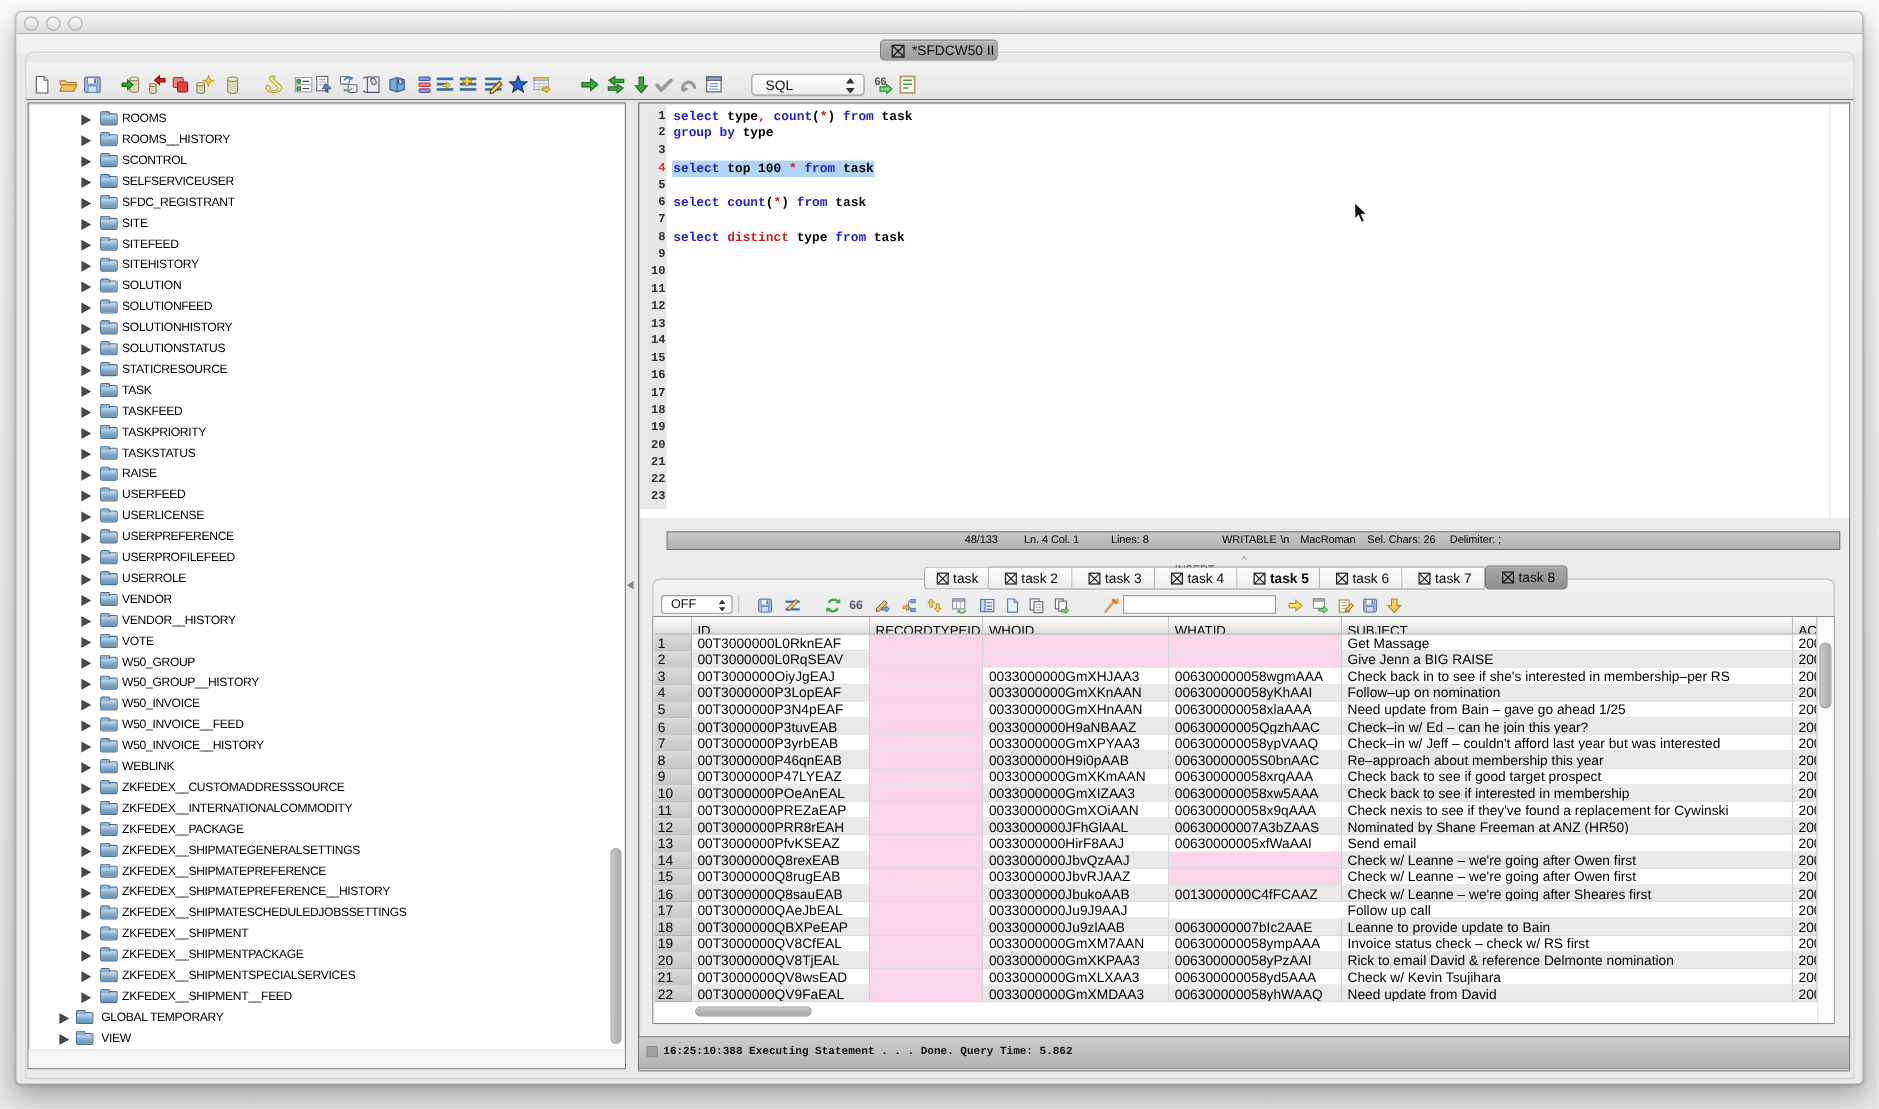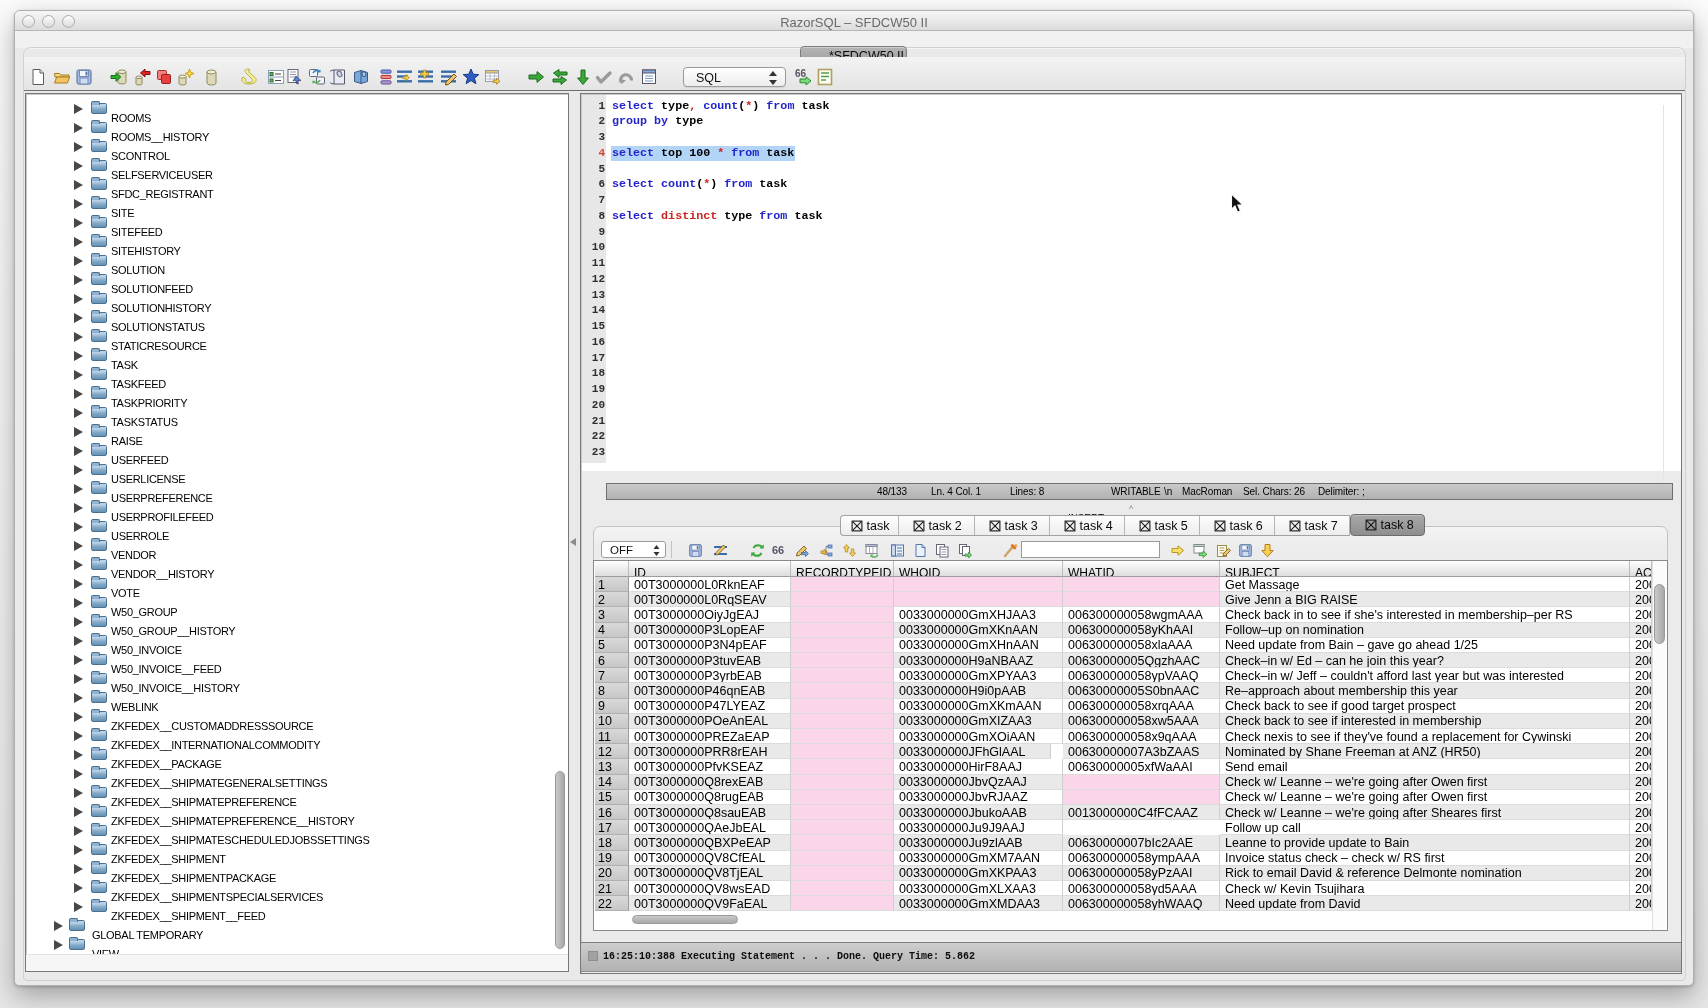--- a/index.html
+++ b/index.html
@@ -1,17 +1,17 @@
 <!DOCTYPE html>
 <html><head><meta charset="utf-8"><title>RazorSQL - SFDCW50 II</title>
 <style>
 *{margin:0;padding:0;box-sizing:border-box;}
 html,body{width:1708px;height:1008px;overflow:hidden;}
 body{font-family:"Liberation Sans",sans-serif;background:linear-gradient(#fbfbfb,#e6e6e6);position:relative;}
-.abs{position:absolute;margin-top:10px;}
+.abs{position:absolute;}
 .window{position:absolute;left:14px;top:10px;width:1680px;height:976px;background:#e9e9e9;
  border:1px solid #b0b0b0;border-radius:6px 6px 5px 5px;box-shadow:0 10px 26px rgba(0,0,0,.30),0 1px 3px rgba(0,0,0,.2);}
 .titlebar{position:absolute;left:15px;top:11px;width:1678px;height:20px;border-radius:5px 5px 0 0;
  background:linear-gradient(#f6f6f6,#dcdcdc);border-bottom:1px solid #b6b6b6;}
 .tl{position:absolute;top:3.5px;width:13px;height:13px;border-radius:50%;
  background:linear-gradient(#fdfdfd,#dadada);border:1px solid #ababab;}
 .title{position:absolute;top:4px;left:0;width:100%;text-align:center;font-size:13px;color:#6a6a6a;}
 .tabstrip{position:absolute;left:15px;top:31px;width:1678px;height:17px;background:#f1f1f1;}
 .contentpane{position:absolute;left:23px;top:47px;width:1663px;height:934px;background:#e9e9e9;border:1px solid #d0d0d0;border-radius:8px 8px 4px 4px;box-shadow:inset 0 1px 0 #f4f4f4;}
 .doctab{position:absolute;left:800px;top:36px;width:107px;height:19px;background:linear-gradient(#b5b5b5,#9d9d9d);
@@ -75,21 +75,20 @@
  border-top:1px solid #7d7d7d;border-bottom:1px solid #8d8d8d;}
 .bstatus .sq{position:absolute;left:7px;top:8px;width:10px;height:10px;background:#a2a2a2;border:1px solid #8e8e8e;}
 .bstatus .t{position:absolute;left:22px;top:8px;font-family:"Liberation Mono",monospace;font-size:10px;color:#0d0d0d;white-space:pre;font-weight:bold;}
 </style></head>
 <body>
 <div class="window"></div>
 <div class="titlebar">
 <div class="tl" style="left:7px;"></div>
 <div class="tl" style="left:27px;"></div>
 <div class="tl" style="left:47px;"></div>
-<div class="title">RazorSQL – SFDCW50 II</div>
 </div>
 <div class="tabstrip"></div>
 <div class="contentpane"></div>
 <div class="abs doctab">
     <span class="abs" style="left:9px;top:3px;">
       <svg class="xicon" style="display:block" width="13" height="13" viewBox="0 0 13 13" xmlns="http://www.w3.org/2000/svg">
         <rect x="1.2" y="1.2" width="10.6" height="10.6" fill="none" stroke="#1a1a1a" stroke-width="1.2"></rect>
         <path d="M1.8 1.8 L11.2 11.2 M11.2 1.8 L1.8 11.2" stroke="#1a1a1a" stroke-width="1.2"></path>
       </svg>
     </span>
@@ -390,21 +389,21 @@
     <span class="sep"></span>
   </div>
 <div class="ttab" style="left:1050px;width:75px;">
     <span class="lbl" style="left:14px;"><svg class="xicon" width="12" height="12" viewBox="0 0 13 13" xmlns="http://www.w3.org/2000/svg">
         <rect x="1.2" y="1.2" width="10.6" height="10.6" fill="none" stroke="#1a1a1a" stroke-width="1.2"></rect>
         <path d="M1.8 1.8 L11.2 11.2 M11.2 1.8 L1.8 11.2" stroke="#1a1a1a" stroke-width="1.2"></path>
       </svg> task 4</span>
     <span class="sep"></span>
   </div>
 <div class="ttab" style="left:1125px;width:75px;">
-    <span class="lbl" style="left:14px;"><svg class="xicon" width="12" height="12" viewBox="0 0 13 13" xmlns="http://www.w3.org/2000/svg">
+    <span class="lbl" style="left:14px;font-weight:bold;"><svg class="xicon" width="12" height="12" viewBox="0 0 13 13" xmlns="http://www.w3.org/2000/svg">
         <rect x="1.2" y="1.2" width="10.6" height="10.6" fill="none" stroke="#1a1a1a" stroke-width="1.2"></rect>
         <path d="M1.8 1.8 L11.2 11.2 M11.2 1.8 L1.8 11.2" stroke="#1a1a1a" stroke-width="1.2"></path>
       </svg> task 5</span>
     <span class="sep"></span>
   </div>
 <div class="ttab" style="left:1200px;width:75px;">
     <span class="lbl" style="left:14px;"><svg class="xicon" width="12" height="12" viewBox="0 0 13 13" xmlns="http://www.w3.org/2000/svg">
         <rect x="1.2" y="1.2" width="10.6" height="10.6" fill="none" stroke="#1a1a1a" stroke-width="1.2"></rect>
         <path d="M1.8 1.8 L11.2 11.2 M11.2 1.8 L1.8 11.2" stroke="#1a1a1a" stroke-width="1.2"></path>
       </svg> task 6</span>
@@ -636,21 +635,21 @@
 <div class="cell" style="left:791px;top:729.0px;width:103px;background:#fbd5e9;"><span></span></div>
 <div class="cell" style="left:894px;top:729.0px;width:169px;background:#ffffff;"><span>0033000000GmXOiAAN</span></div>
 <div class="cell" style="left:1063px;top:729.0px;width:157px;background:#ffffff;"><span>006300000058x9qAAA</span></div>
 <div class="cell" style="left:1220px;top:729.0px;width:410px;background:#ffffff;"><span>Check nexis to see if they've found a replacement for Cywinski</span></div>
 <div class="cell" style="left:1630px;top:729.0px;width:22px;background:#ffffff;"><span>2008</span></div>
 <div class="rnum" style="top:744.2px;height:15.2px;">
     <span>12</span>
   </div>
 <div class="cell" style="left:629px;top:744.2px;width:162px;background:#e9e9e9;"><span>00T3000000PRR8rEAH</span></div>
 <div class="cell" style="left:791px;top:744.2px;width:103px;background:#fbd5e9;"><span></span></div>
-<div class="cell" style="left:894px;top:744.2px;width:157px;background:#e9e9e9;"><span>0033000000JFhGlAAL</span></div>
+<div class="cell" style="left:894px;top:744.2px;width:203px;background:#e9e9e9;"><span>0033000000JFhGlAAL</span></div>
 <div class="cell" style="left:1063px;top:744.2px;width:157px;background:#e9e9e9;"><span>00630000007A3bZAAS</span></div>
 <div class="cell" style="left:1220px;top:744.2px;width:410px;background:#e9e9e9;"><span>Nominated by Shane Freeman at ANZ (HR50)</span></div>
 <div class="cell" style="left:1630px;top:744.2px;width:22px;background:#e9e9e9;"><span>2008</span></div>
 <div class="rnum" style="top:759.4px;height:15.2px;">
     <span>13</span>
   </div>
 <div class="cell" style="left:629px;top:759.4px;width:162px;background:#ffffff;"><span>00T3000000PfvKSEAZ</span></div>
 <div class="cell" style="left:791px;top:759.4px;width:103px;background:#fbd5e9;"><span></span></div>
 <div class="cell" style="left:894px;top:759.4px;width:169px;background:#ffffff;"><span>0033000000HirF8AAJ</span></div>
 <div class="cell" style="left:1063px;top:759.4px;width:157px;background:#ffffff;"><span>00630000005xfWaAAI</span></div>

